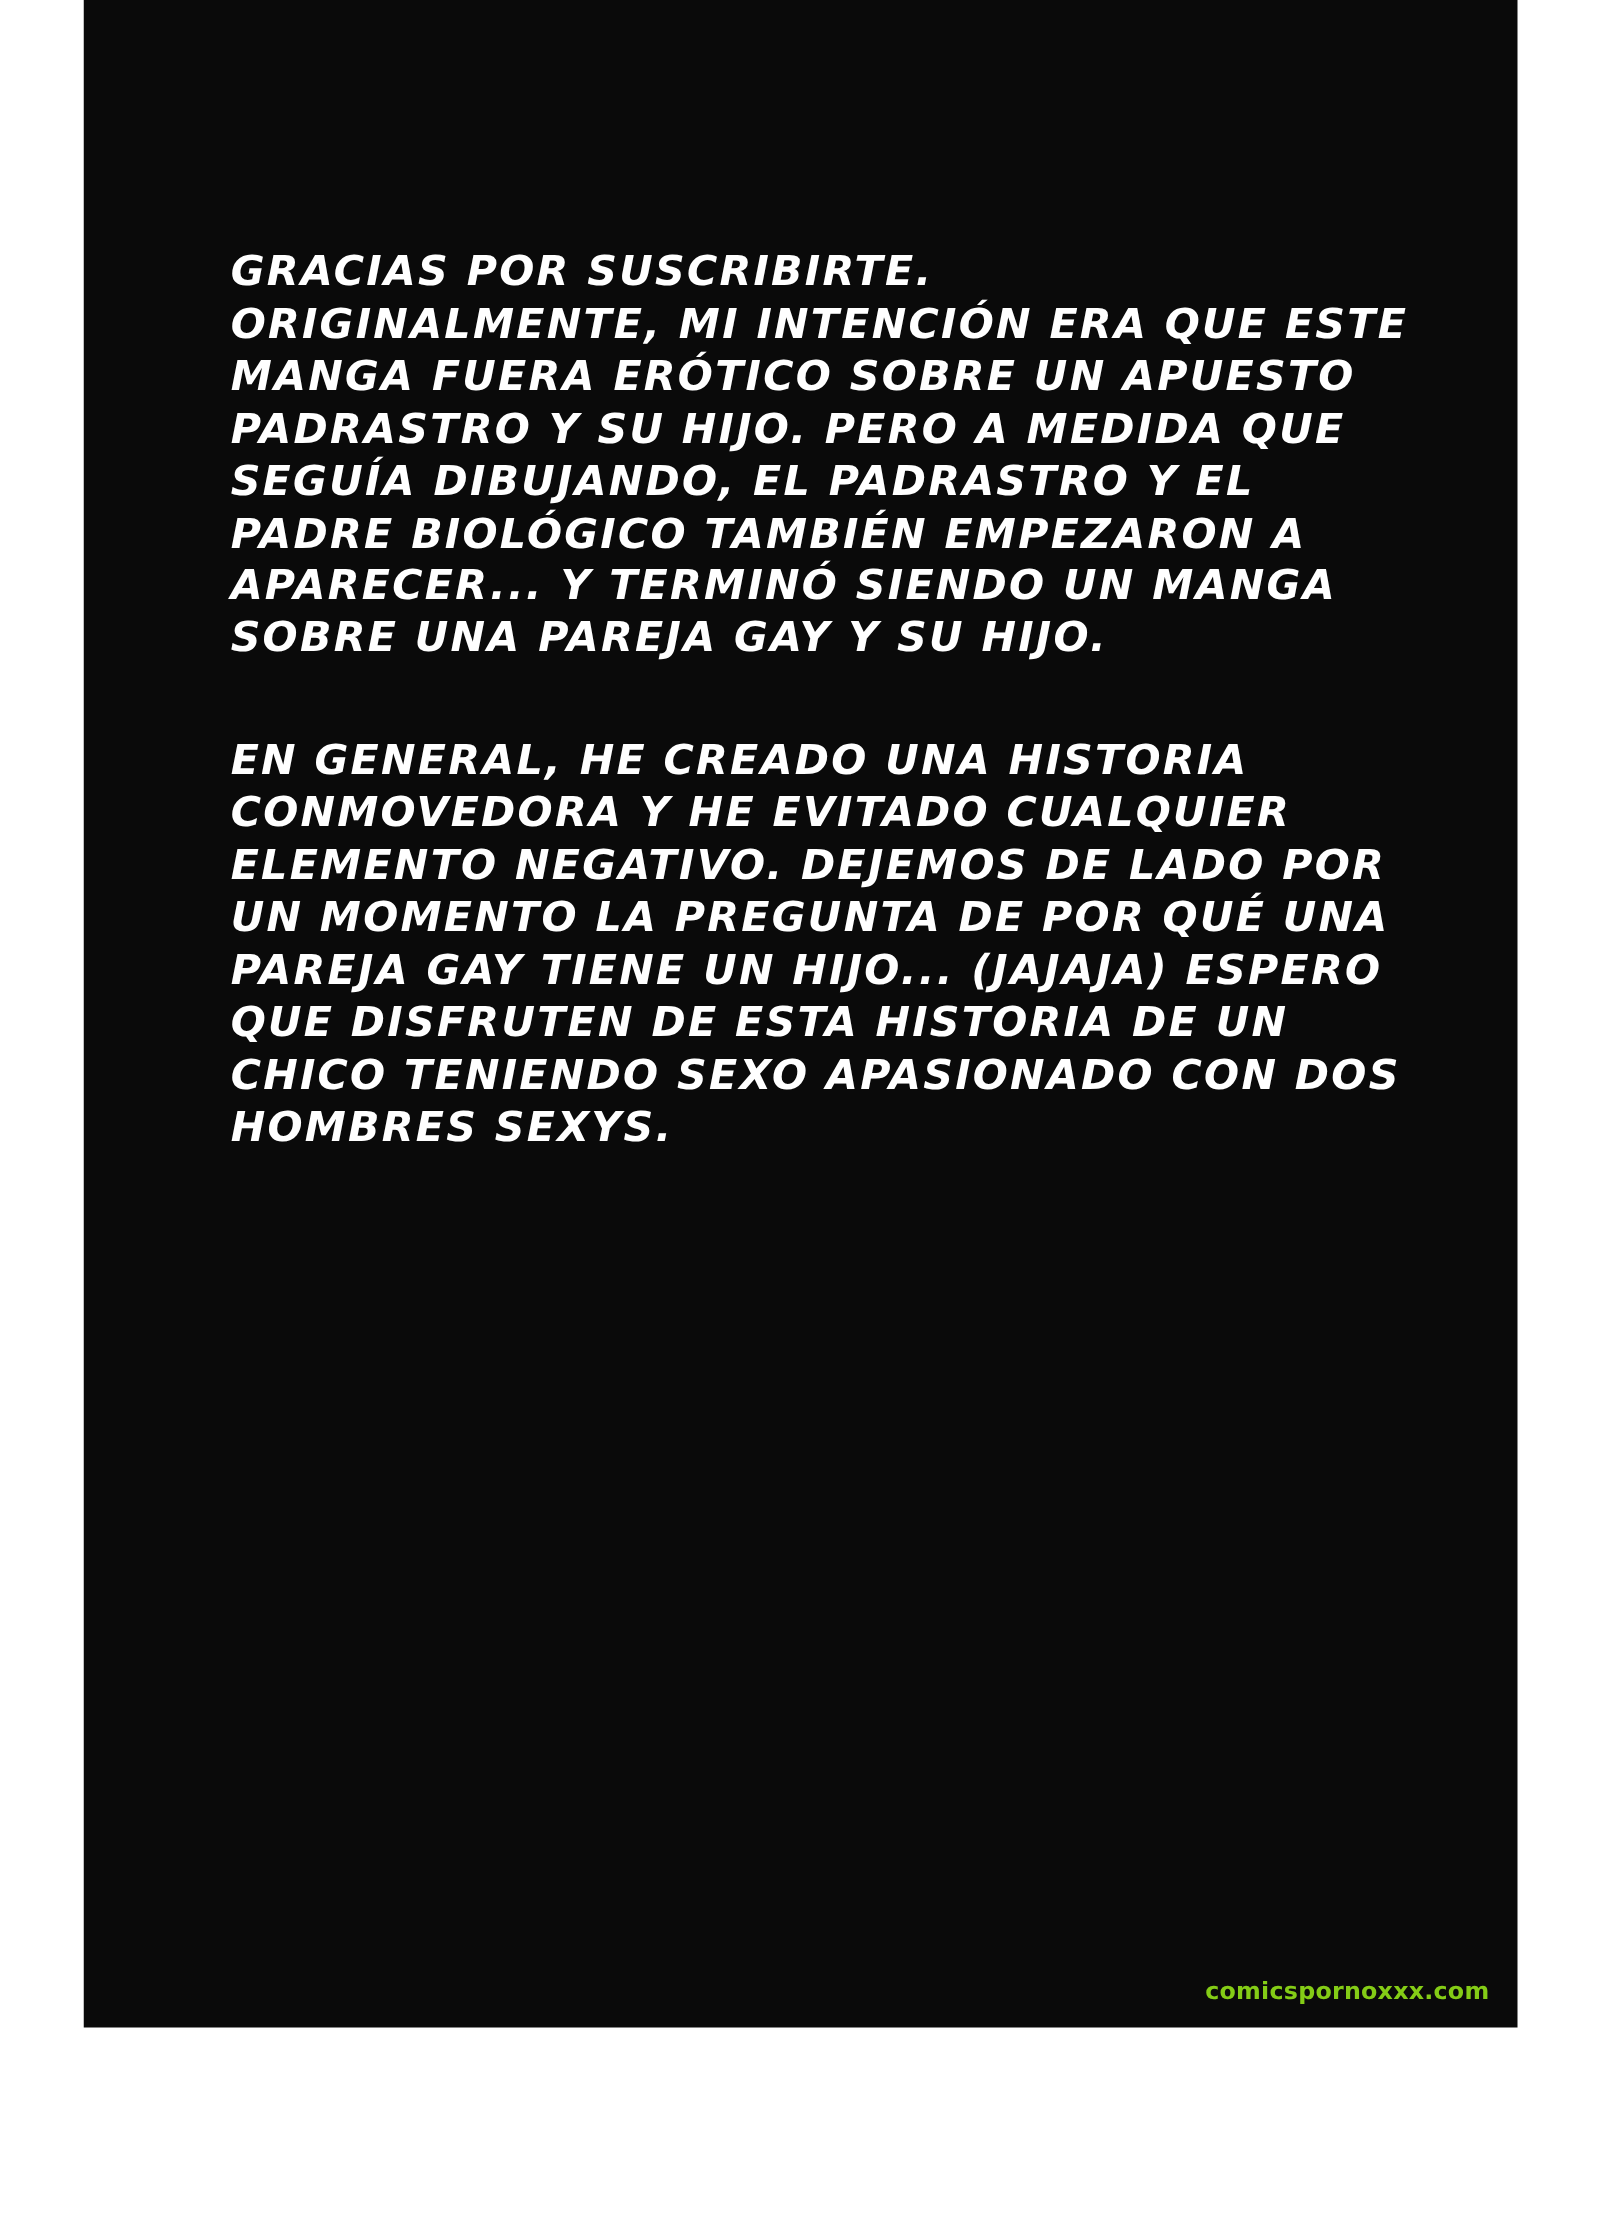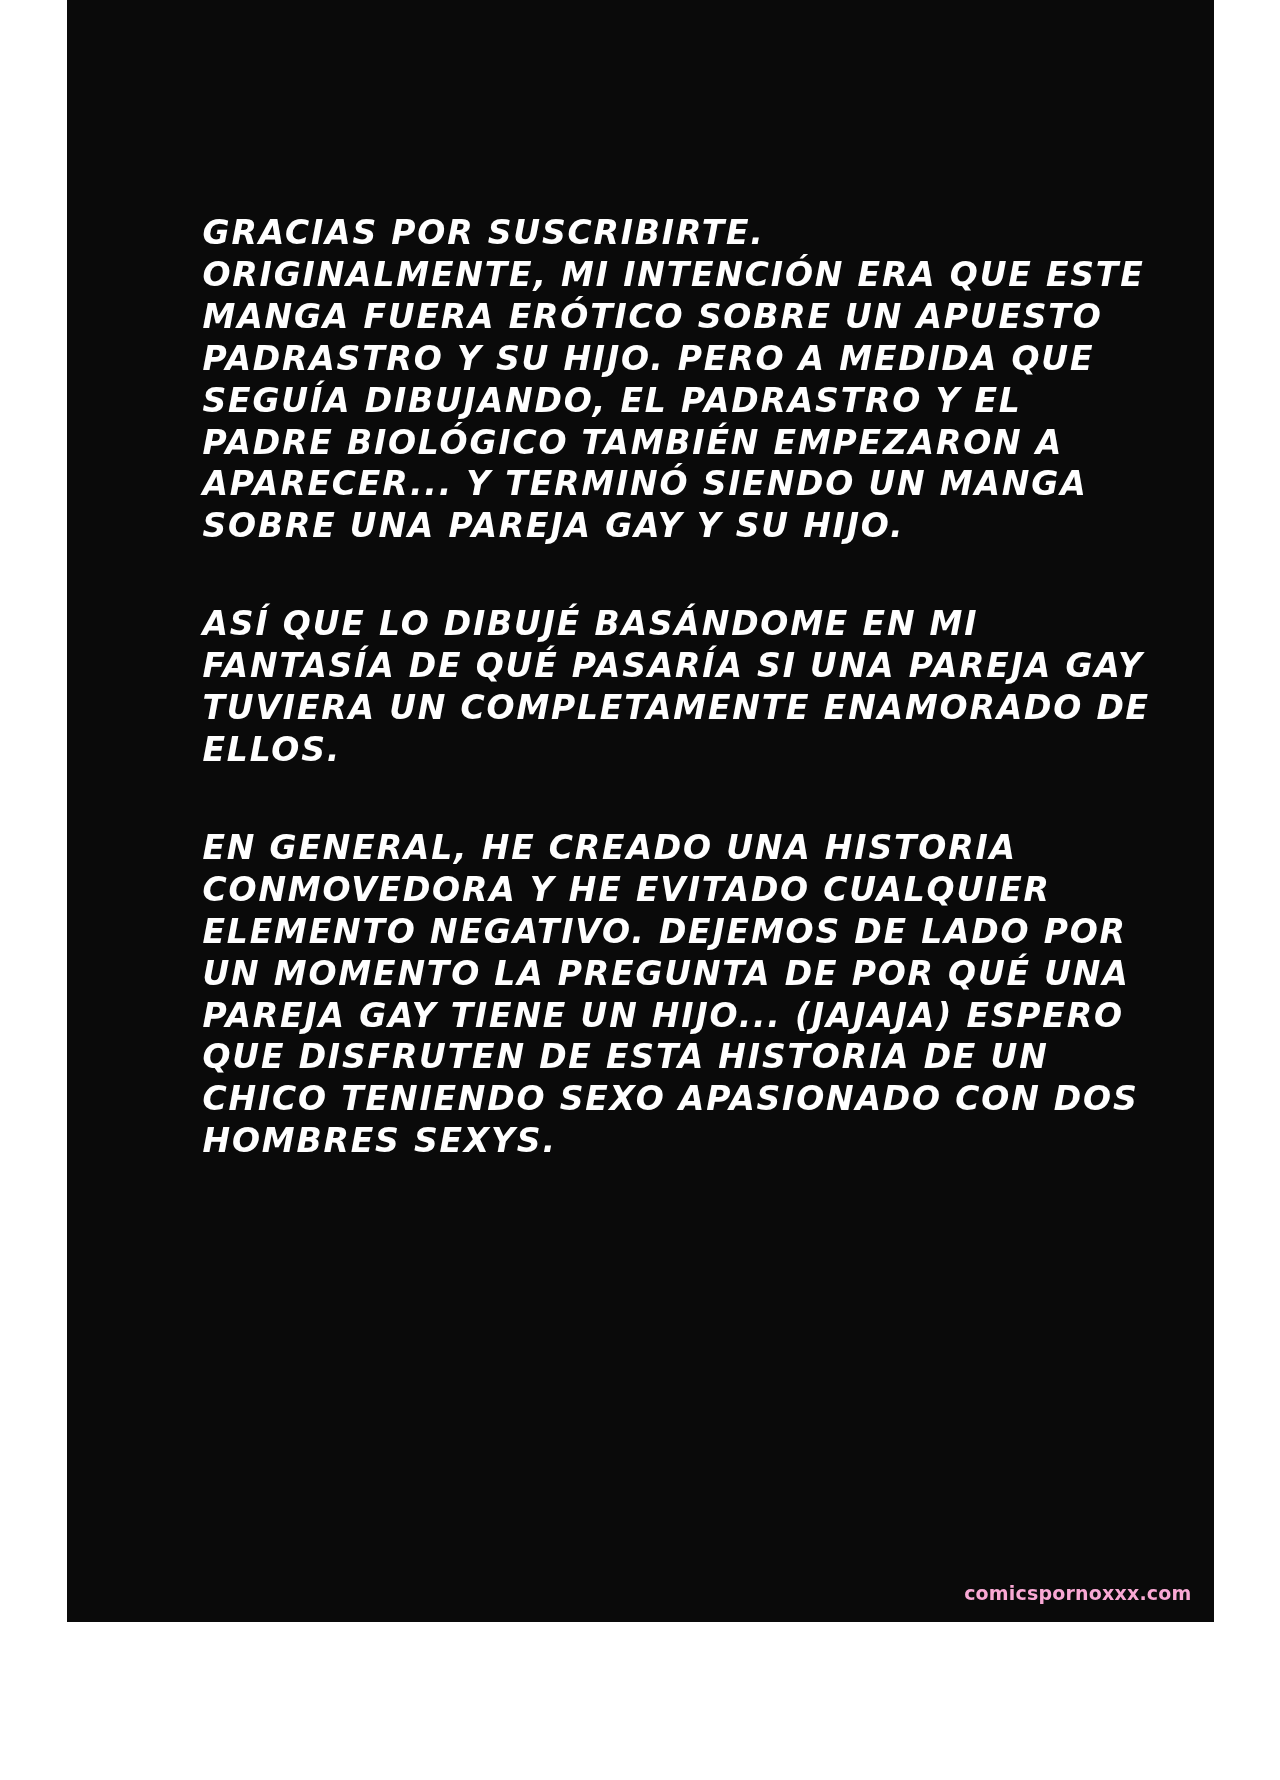--- a/index.html
+++ b/index.html
@@ -16,23 +16,22 @@
     position: relative;
     width: 1147px;
     height: 1622px;
     margin: 0 auto;
     background: #0a0a0a;
     overflow: hidden;
   }
   .afterword {
     position: absolute;
     left: 118px;
-    top: 212px;
+    top: 196px;
     width: 960px;
-    margin-left: 18px;
   }
   .para {
     color: #ffffff;
     font-family: "DejaVu Sans", sans-serif;
     font-size: 33px;
     line-height: 1.27;
     letter-spacing: 0.055em;
     font-weight: 600;
     font-style: italic;
     text-transform: uppercase;
@@ -42,34 +41,33 @@
   .para.gap-large {
     margin-bottom: 56px;
   }
   .para.credits {
     margin-bottom: 0;
   }
   .watermark {
     position: absolute;
     right: 22px;
     bottom: 18px;
-    color: #f9a8d4;
+    color: #84cc16;
     font-family: "DejaVu Sans", sans-serif;
     font-size: 19px;
     font-weight: bold;
     letter-spacing: 0.01em;
   }
 </style>
 </head>
 <body>
 
 <div class="page">
 
   <div class="afterword">
     <p class="para gap-large">Gracias por suscribirte.
 Originalmente, mi intención era que este manga fuera erótico sobre un apuesto padrastro y su hijo. Pero a medida que seguía dibujando, el padrastro y el padre biológico también empezaron a aparecer... y terminó siendo un manga sobre una pareja gay y su hijo.</p>
-    <p class="para gap-large">Así que lo dibujé basándome en mi fantasía de qué pasaría si una pareja gay tuviera un completamente enamorado de ellos.</p>
     <p class="para gap-large">En general, he creado una historia conmovedora y he evitado cualquier elemento negativo. Dejemos de lado por un momento la pregunta de por qué una pareja gay tiene un hijo... (jajaja) Espero que disfruten de esta historia de un chico teniendo sexo apasionado con dos hombres sexys.</p>
   </div>
 
   <div class="watermark">comicspornoxxx.com</div>
 
 </div>
 
 </body></html>

